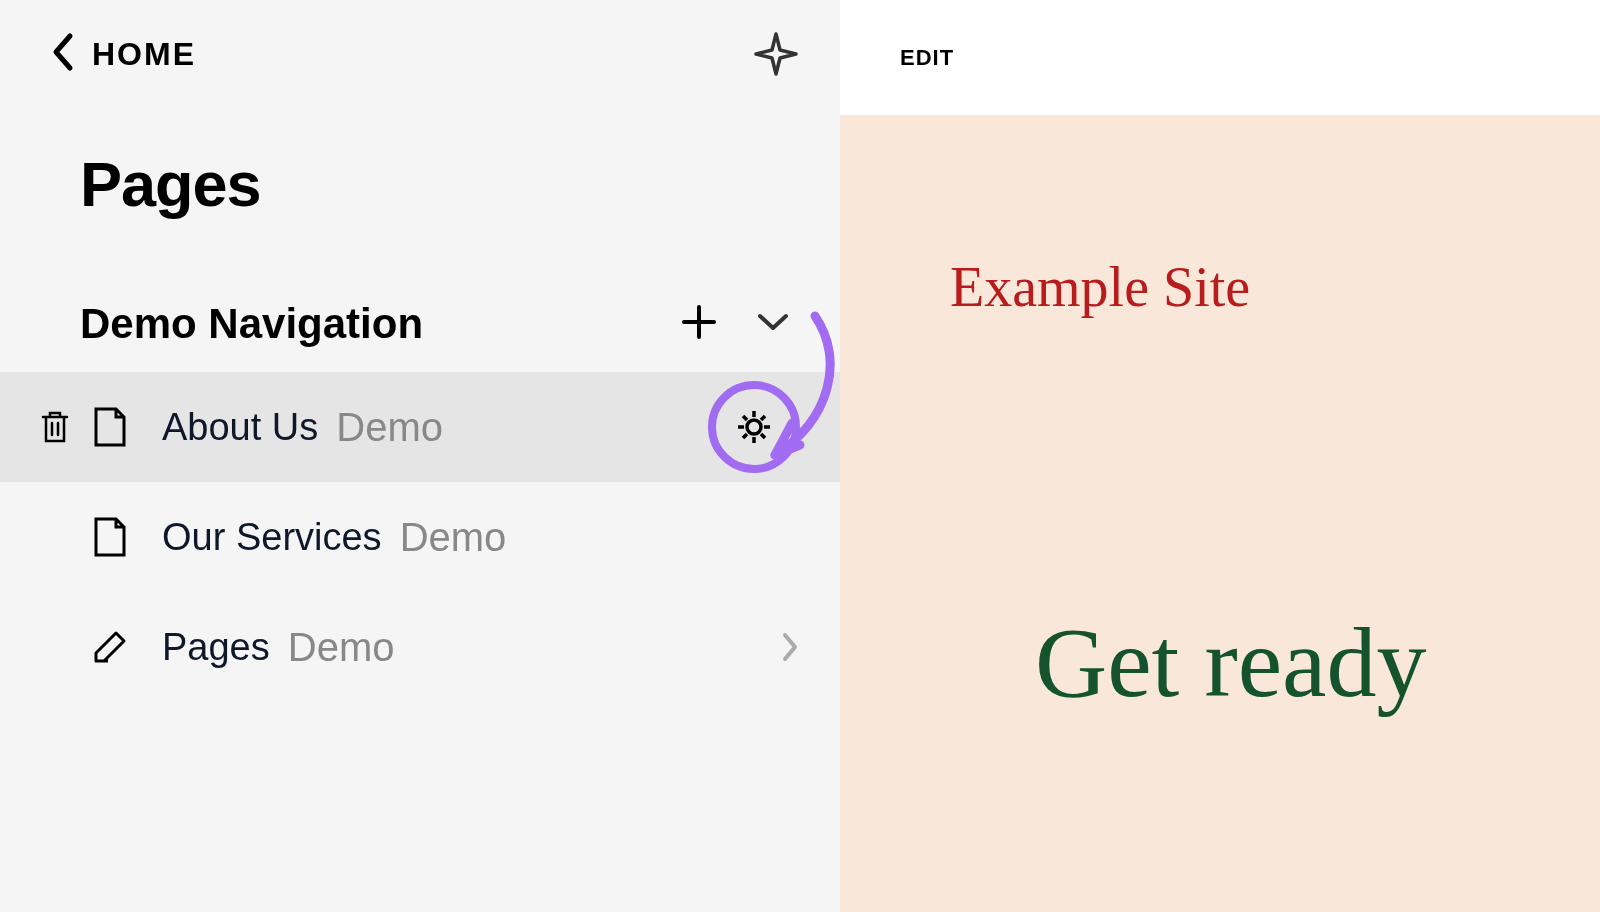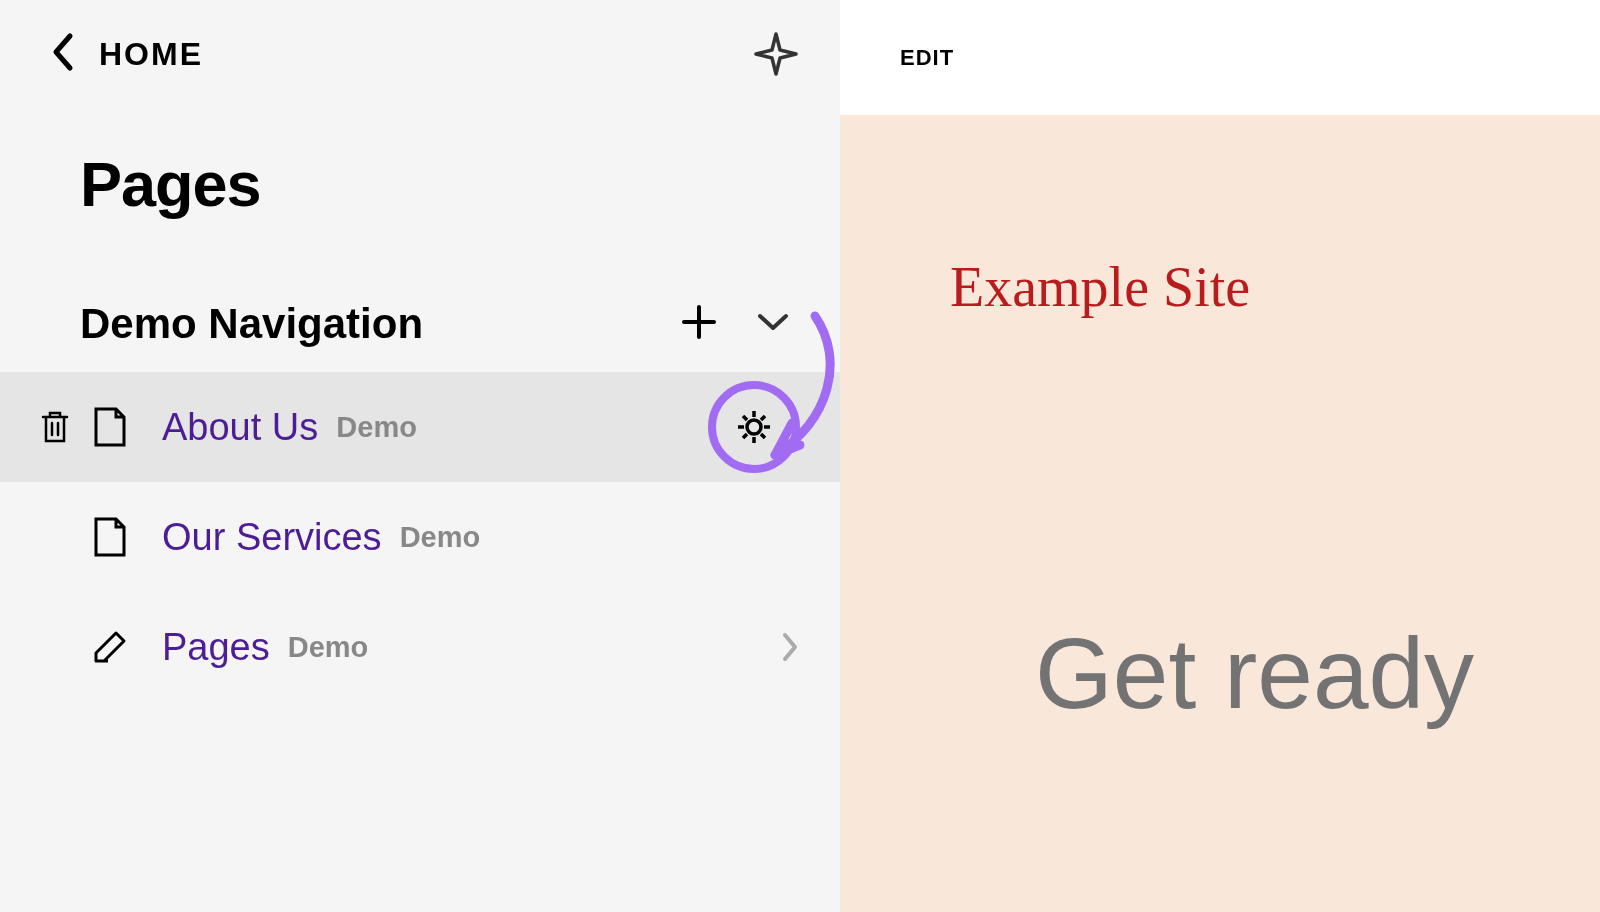--- a/index.html
+++ b/index.html
@@ -25,21 +25,20 @@
 .back-button {
   display: flex;
   align-items: center;
   gap: 18px;
   cursor: pointer;
 }
 .back-label {
   font-size: 32px;
   font-weight: 700;
   letter-spacing: 2px;
-  margin-left: 7px;
 }
 .sparkle-icon {
   width: 48px;
   height: 48px;
 }
 .page-title {
   font-size: 63px;
   font-weight: 700;
   padding: 50px 0 60px 80px;
   letter-spacing: -1px;
@@ -84,27 +83,27 @@
 .page-icon-slot {
   width: 60px;
   display: flex;
   align-items: center;
   justify-content: center;
   margin-right: 22px;
 }
 .page-label {
   font-size: 38px;
   font-weight: 500;
-  color: #4c1d95;
+  color: #0f172a;
 }
 .page-tag {
-  font-size: 29px;
+  font-size: 40px;
   color: #888;
   margin-left: 18px;
-  font-weight: 700;
+  font-weight: 400;
 }
 .page-item .right-slot {
   margin-left: auto;
   display: flex;
   align-items: center;
 }
 .gear-highlight {
   width: 92px;
   height: 92px;
   border: 8px solid #a26cf2;
@@ -150,28 +149,27 @@
 }
 .site-title {
   font-family: Georgia, 'Times New Roman', serif;
   font-size: 56px;
   color: #b91c1c;
   position: absolute;
   top: 140px;
   left: 110px;
 }
 .hero-text {
-  font-family: Liberation Sans, sans-serif;
+  font-family: Liberation Serif, serif;
   font-size: 100px;
-  color: #737373;
+  color: #14532d;
   position: absolute;
   top: 490px;
   left: 195px;
   white-space: nowrap;
-  margin-top: 11px;
 }
 </style>
 </head>
 <body>
 
 <div class="sidebar">
   <div class="sidebar-header">
     <div class="back-button">
       <span>
         <svg width="24" height="40" viewBox="0 0 24 40">

